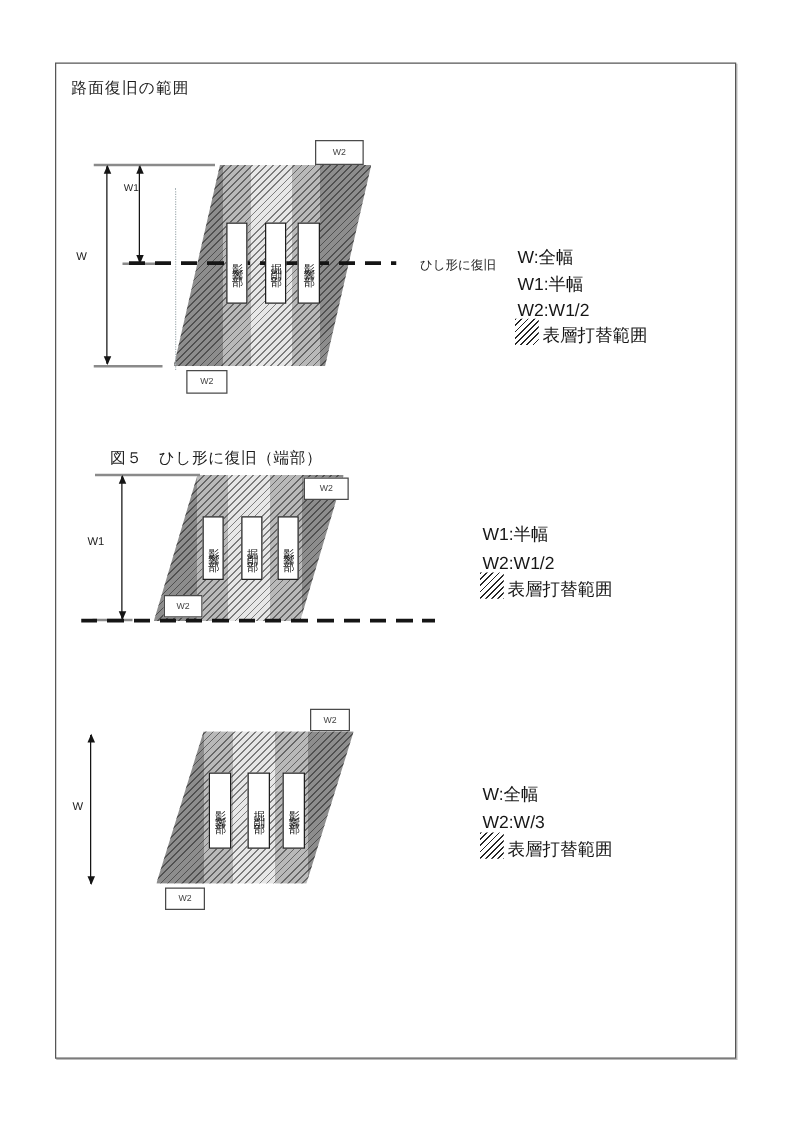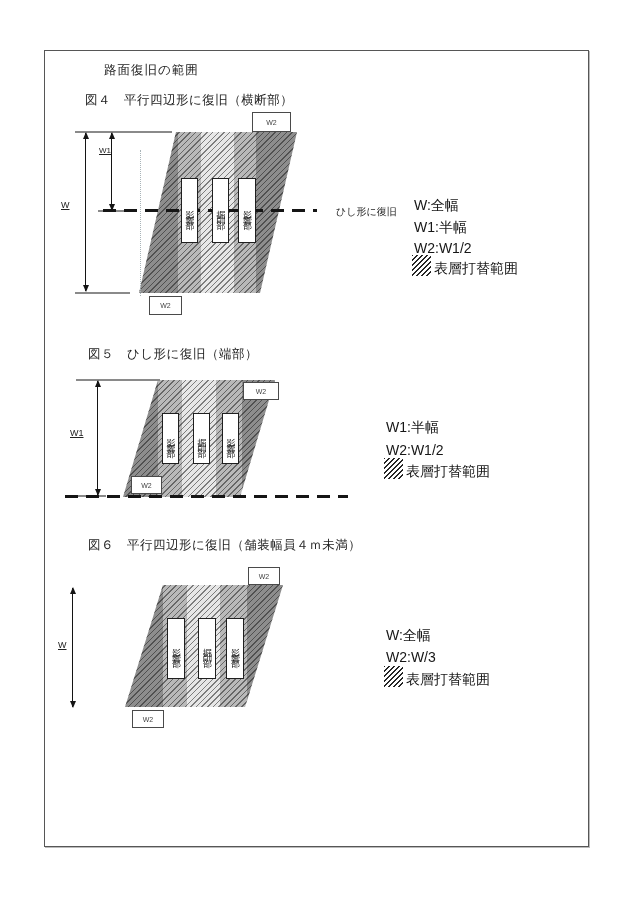--- a/index.html
+++ b/index.html
@@ -1,20 +1,20 @@
 <!DOCTYPE html>
 <html><head>
 <meta charset="utf-8">
 <style>
   html,body{margin:0;padding:0;width:630px;height:915px;background:#ffffff;
     font-family:"Liberation Sans","DejaVu Sans",sans-serif;position:relative;overflow:hidden;}
   .sheet{position:absolute;left:44px;top:50px;width:543px;height:795px;
     border:1px solid #565656;background:#fff;box-shadow:1px 1px 0 #bbb;}
   .abs{position:absolute;}
-  .doc-title{font-family:Liberation Sans, sans-serif;font-size:12.5px;color:#1d1d1d;letter-spacing:1px;margin-left:47px;}
+  .doc-title{font-family:Liberation Sans, sans-serif;font-size:12.5px;color:#1d1d1d;letter-spacing:1px;}
   .fig-heading{font-family:"Liberation Serif","DejaVu Serif",serif;font-size:12.5px;color:#1d1d1d;letter-spacing:0.5px;}
   .figure{position:absolute;left:0;top:0;width:630px;height:915px;pointer-events:none;}
   
   .para{position:absolute;}
   .bands4{background-image:
       repeating-linear-gradient(135deg, rgba(20,20,20,0.50) 0 1px, rgba(0,0,0,0) 1px 4px),
       linear-gradient(90deg,#8d8d8d 0 25%,#b9b9b9 25% 39%,#e7e7e7 39% 60%,#b9b9b9 60% 74%,#8d8d8d 74% 100%);
       clip-path:polygon(23.4% 0,100% 0,76.6% 100%,0 100%);}
   .bands5{background-image:
       repeating-linear-gradient(135deg, rgba(20,20,20,0.50) 0 1px, rgba(0,0,0,0) 1px 4px),
@@ -27,21 +27,21 @@
   
   .varrow{position:absolute;width:0;border-left:1px solid #141414;}
   .varrow::before{content:"";position:absolute;top:-1px;left:-3px;width:0;height:0;
       border-left:3px solid transparent;border-right:3px solid transparent;border-bottom:7px solid #141414;}
   .varrow::after{content:"";position:absolute;bottom:-1px;left:-3px;width:0;height:0;
       border-left:3px solid transparent;border-right:3px solid transparent;border-top:7px solid #141414;}
   .ext{position:absolute;height:2px;background:#8a8a8a;}
   .dotline{position:absolute;width:0;border-left:1px dotted #a9b4b8;}
   .dashline{position:absolute;height:3px;
       background:repeating-linear-gradient(90deg,#151515 0 13px,rgba(0,0,0,0) 13px 21px);}
-  .dim-label{position:absolute;font-size:9px;color:#222;text-decoration:underline;}
+  .dim-label{position:absolute;font-size:9px;color:#222;}
   .dim-label.small{font-size:8px;}
   
   .zbox{position:absolute;background:#fff;border:1px solid #1f1f1f;
       display:flex;align-items:center;justify-content:center;}
   .zbox span{writing-mode:vertical-rl;text-orientation:upright;font-size:9px;
       letter-spacing:5px;line-height:1;color:#111;}
   
   .wbox{position:absolute;background:#fff;border:1px solid #4a4a4a;
       display:flex;align-items:center;justify-content:center;font-size:7px;color:#444;}
   .cl-label{position:absolute;font-size:10px;color:#222;}
@@ -50,21 +50,20 @@
       repeating-linear-gradient(135deg,#262626 0 1px,rgba(0,0,0,0) 1px 3.5px);}
 </style>
 </head>
 <body>
 
 <div class="sheet"></div>
 
 <div class="abs doc-title" style="left:57px;top:62px;">路面復旧の範囲</div>
 
 <div class="figure">
-  <div class="abs fig-heading" style="left:85px;top:92px;">図４　平行四辺形に復旧（横断部）</div>
 
   <div class="wbox" style="left:252px;top:112px;width:37px;height:18px;">
     <span>W2</span>
   </div>
 
   <div class="para bands4" style="left:139px;top:132px;width:158px;height:161px;"></div>
 
   <div class="ext" style="left:75px;top:131px;width:97px;"></div>
   <div class="ext" style="left:75px;top:292px;width:55px;"></div>
   <div class="ext" style="left:98px;top:210px;width:32px;"></div>
@@ -94,21 +93,21 @@
   </div>
 
   <div class="legend-line" style="left:414px;top:197px;">W:全幅</div>
   <div class="legend-line" style="left:414px;top:219px;">W1:半幅</div>
   <div class="legend-line" style="left:414px;top:240px;">W2:W1/2</div>
   <div class="swatch" style="left:412px;top:255px;width:19px;height:21px;"></div>
   <div class="legend-line" style="left:434px;top:260px;">表層打替範囲</div>
 </div>
 
 <div class="figure">
-  <div class="abs fig-heading" style="left:88px;top:346px;">図５　ひし形に復旧（端部）</div>
+  <div class="abs fig-heading" style="left:88px;top:358px;">図５　ひし形に復旧（端部）</div>
 
   <div class="para bands5" style="left:123px;top:380px;width:152px;height:117px;"></div>
 
   <div class="ext" style="left:76px;top:379px;width:84px;"></div>
   <div class="ext" style="left:74px;top:495px;width:32px;"></div>
 
   <div class="varrow" style="left:97px;top:381px;height:114px;"></div>
   <div class="dim-label" style="left:70px;top:428px;">W1</div>
 
   <div class="wbox" style="left:243px;top:382px;width:34px;height:16px;">
@@ -131,21 +130,20 @@
 
   <div class="dashline" style="left:65px;top:495px;width:283px;"></div>
 
   <div class="legend-line" style="left:386px;top:419px;">W1:半幅</div>
   <div class="legend-line" style="left:386px;top:442px;">W2:W1/2</div>
   <div class="swatch" style="left:384px;top:458px;width:19px;height:21px;"></div>
   <div class="legend-line" style="left:406px;top:463px;">表層打替範囲</div>
 </div>
 
 <div class="figure">
-  <div class="abs fig-heading" style="left:88px;top:537px;">図６　平行四辺形に復旧（舗装幅員４ｍ未満）</div>
 
   <div class="wbox" style="left:248px;top:567px;width:30px;height:16px;">
     <span>W2</span>
   </div>
 
   <div class="para bands6" style="left:125px;top:585px;width:158px;height:122px;"></div>
 
   <div class="varrow" style="left:72px;top:588px;height:119px;"></div>
   <div class="dim-label" style="left:58px;top:640px;">W</div>
 

